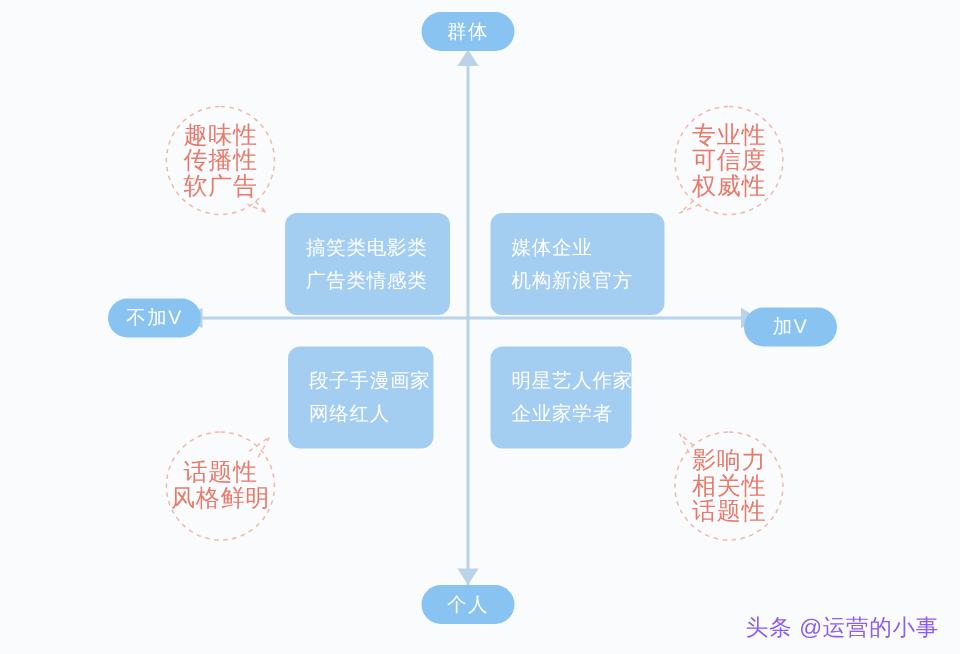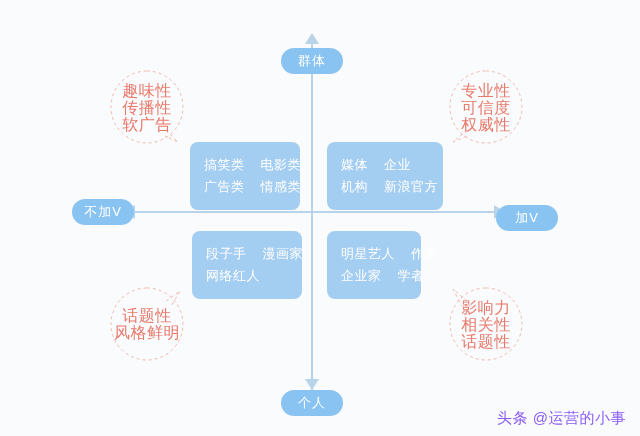--- a/index.html
+++ b/index.html
@@ -75,46 +75,46 @@
     background: #89c3f2;
     color: #ffffff;
     border-radius: 14px;
     font-size: 13px;
     line-height: 26px;
     height: 26px;
     text-align: center;
     letter-spacing: 1px;
     white-space: nowrap;
   }
-  .pill-top    { left: 281px; top: 8px;   width: 62px; margin-top: 40px; }
+  .pill-top    { left: 281px; top: 8px;   width: 62px; }
   .pill-bottom { left: 281px; top: 390px; width: 62px; }
   .pill-left   { left: 72px;  top: 199px; width: 62px; }
   .pill-right  { left: 496px; top: 205px; width: 62px; }
 
   
   .qbox {
     position: absolute;
     background: #a4cdf2;
     border-radius: 8px;
     color: #ffffff;
     font-size: 13px;
     padding: 12px 14px;
     box-sizing: border-box;
   }
   .qbox .row {
     white-space: nowrap;
     line-height: 22px;
     letter-spacing: 0.5px;
   }
   .qbox .row .cell { display: inline-block; }
-  .qbox .row .cell + .cell { margin-left: 16px; }
+  .qbox .row .cell + .cell { margin-left: 0; }
 
   .qbox-tl { left: 190px; top: 142px;  width: 110px; }
   .qbox-tr { left: 327px; top: 142px;  width: 116px; }
-  .qbox-bl { left: 192px; top: 231px;  width: 110px; }
+  .qbox-bl { left: 192px; top: 231px;  width: 97px; }
   .qbox-br { left: 327px; top: 231px;  width: 94px; }
 
   
   .bubble {
     position: absolute;
     width: 78px;
     height: 78px;
   }
   .bubble svg {
     position: absolute;

